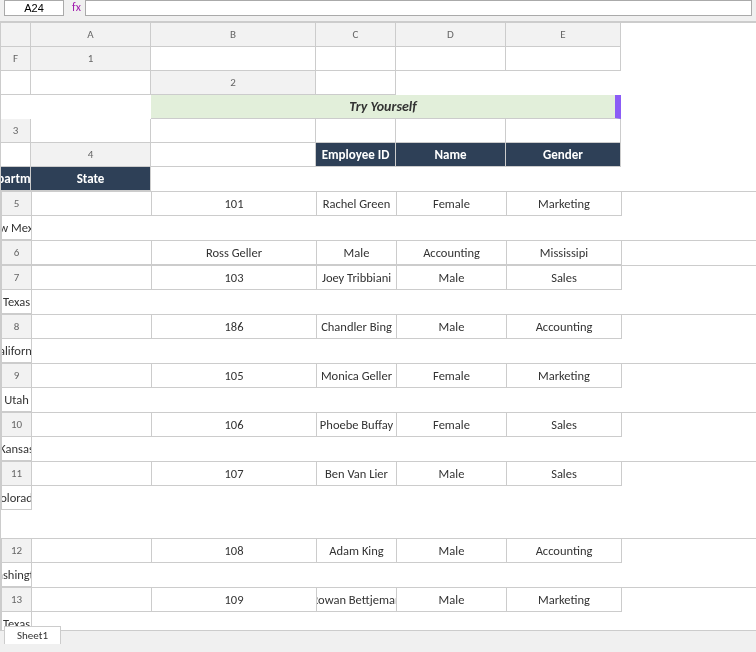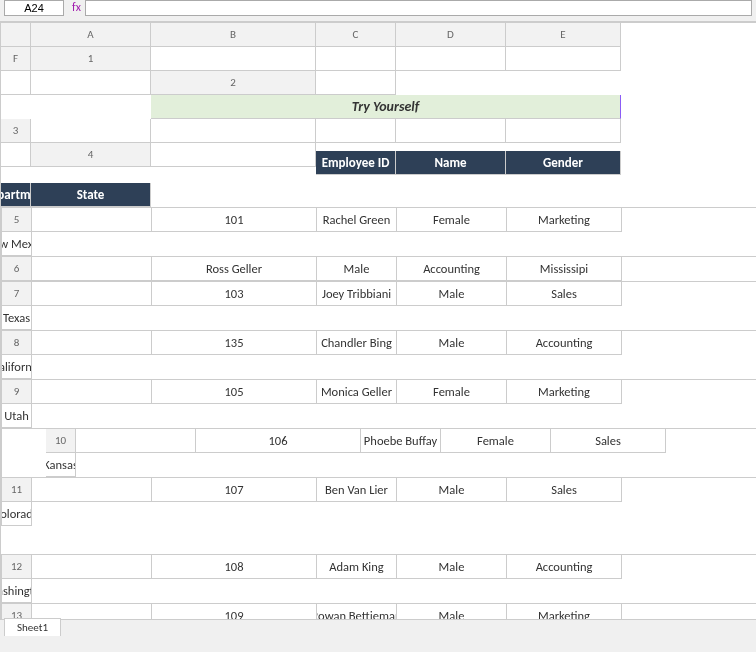--- a/index.html
+++ b/index.html
@@ -119,21 +119,20 @@
     }
 
     
     
     .cell.table-header {
       background: #2e4057;
       color: #fff;
       font-weight: bold;
       font-size: 13px;
       justify-content: center;
-      margin-top: 8px;
     }
 
     
     .cell.data-num {
       justify-content: center;
     }
 
     .cell.data-text {
       justify-content: center;
     }
@@ -142,21 +141,21 @@
     .merged-title {
       grid-column: 2 / 7;
     }
 
     .tab-bar {
       height: 22px;
       background: #f0f0f0;
       border-top: 1px solid #ccc;
       display: flex;
       align-items: flex-end;
-      padding: 16px 4px;
+      padding: 8px 4px;
     }
 
     .sheet-tab {
       background: #fff;
       border: 1px solid #ccc;
       border-bottom: none;
       padding: 2px 12px;
       font-size: 11px;
       color: #333;
       margin-right: 2px;
@@ -188,21 +187,21 @@
       <div class="cell row-header">1</div>
       <div class="cell"></div>
       <div class="cell"></div>
       <div class="cell"></div>
       <div class="cell"></div>
       <div class="cell"></div>
       <div class="cell"></div>
 
       <div class="cell row-header">2</div>
       <div class="cell"></div>
-      <div class="cell title-cell merged-title" style="grid-column: 3 / 7; border-right: 1px solid #8b5cf6;">Try Yourself</div>
+      <div class="cell title-cell merged-title" style="grid-column: 3 / 7; border-right: 6px solid #8b5cf6;">Try Yourself</div>
 
       <div class="cell row-header">3</div>
       <div class="cell"></div>
       <div class="cell"></div>
       <div class="cell"></div>
       <div class="cell"></div>
       <div class="cell"></div>
       <div class="cell"></div>
 
       <div class="cell row-header">4</div>
@@ -238,36 +237,36 @@
     <div class="cell"></div>
     <div class="cell data-num">103</div>
     <div class="cell data-text">Joey Tribbiani</div>
     <div class="cell data-text">Male</div>
     <div class="cell data-text">Sales</div>
     <div class="cell data-text">Texas</div>
   </div>
         <div class="grid" style="grid-template-columns: 30px 120px 165px 80px 110px 115px;">
     <div class="cell row-header">8</div>
     <div class="cell"></div>
-    <div class="cell data-num">135</div>
+    <div class="cell data-num">186</div>
     <div class="cell data-text">Chandler Bing</div>
     <div class="cell data-text">Male</div>
     <div class="cell data-text">Accounting</div>
     <div class="cell data-text">California</div>
   </div>
         <div class="grid" style="grid-template-columns: 30px 120px 165px 80px 110px 115px;">
     <div class="cell row-header">9</div>
     <div class="cell"></div>
     <div class="cell data-num">105</div>
     <div class="cell data-text">Monica Geller</div>
     <div class="cell data-text">Female</div>
     <div class="cell data-text">Marketing</div>
     <div class="cell data-text">Utah</div>
   </div>
-        <div class="grid" style="grid-template-columns: 30px 120px 165px 80px 110px 115px; padding-left: 44px;">
+        <div class="grid" style="grid-template-columns: 30px 120px 165px 80px 110px 115px;">
     <div class="cell row-header">10</div>
     <div class="cell"></div>
     <div class="cell data-num">106</div>
     <div class="cell data-text">Phoebe Buffay</div>
     <div class="cell data-text">Female</div>
     <div class="cell data-text">Sales</div>
     <div class="cell data-text">Kansas</div>
   </div>
         <div class="grid" style="grid-template-columns: 30px 120px 165px 80px 110px 115px;">
     <div class="cell row-header">11</div>

